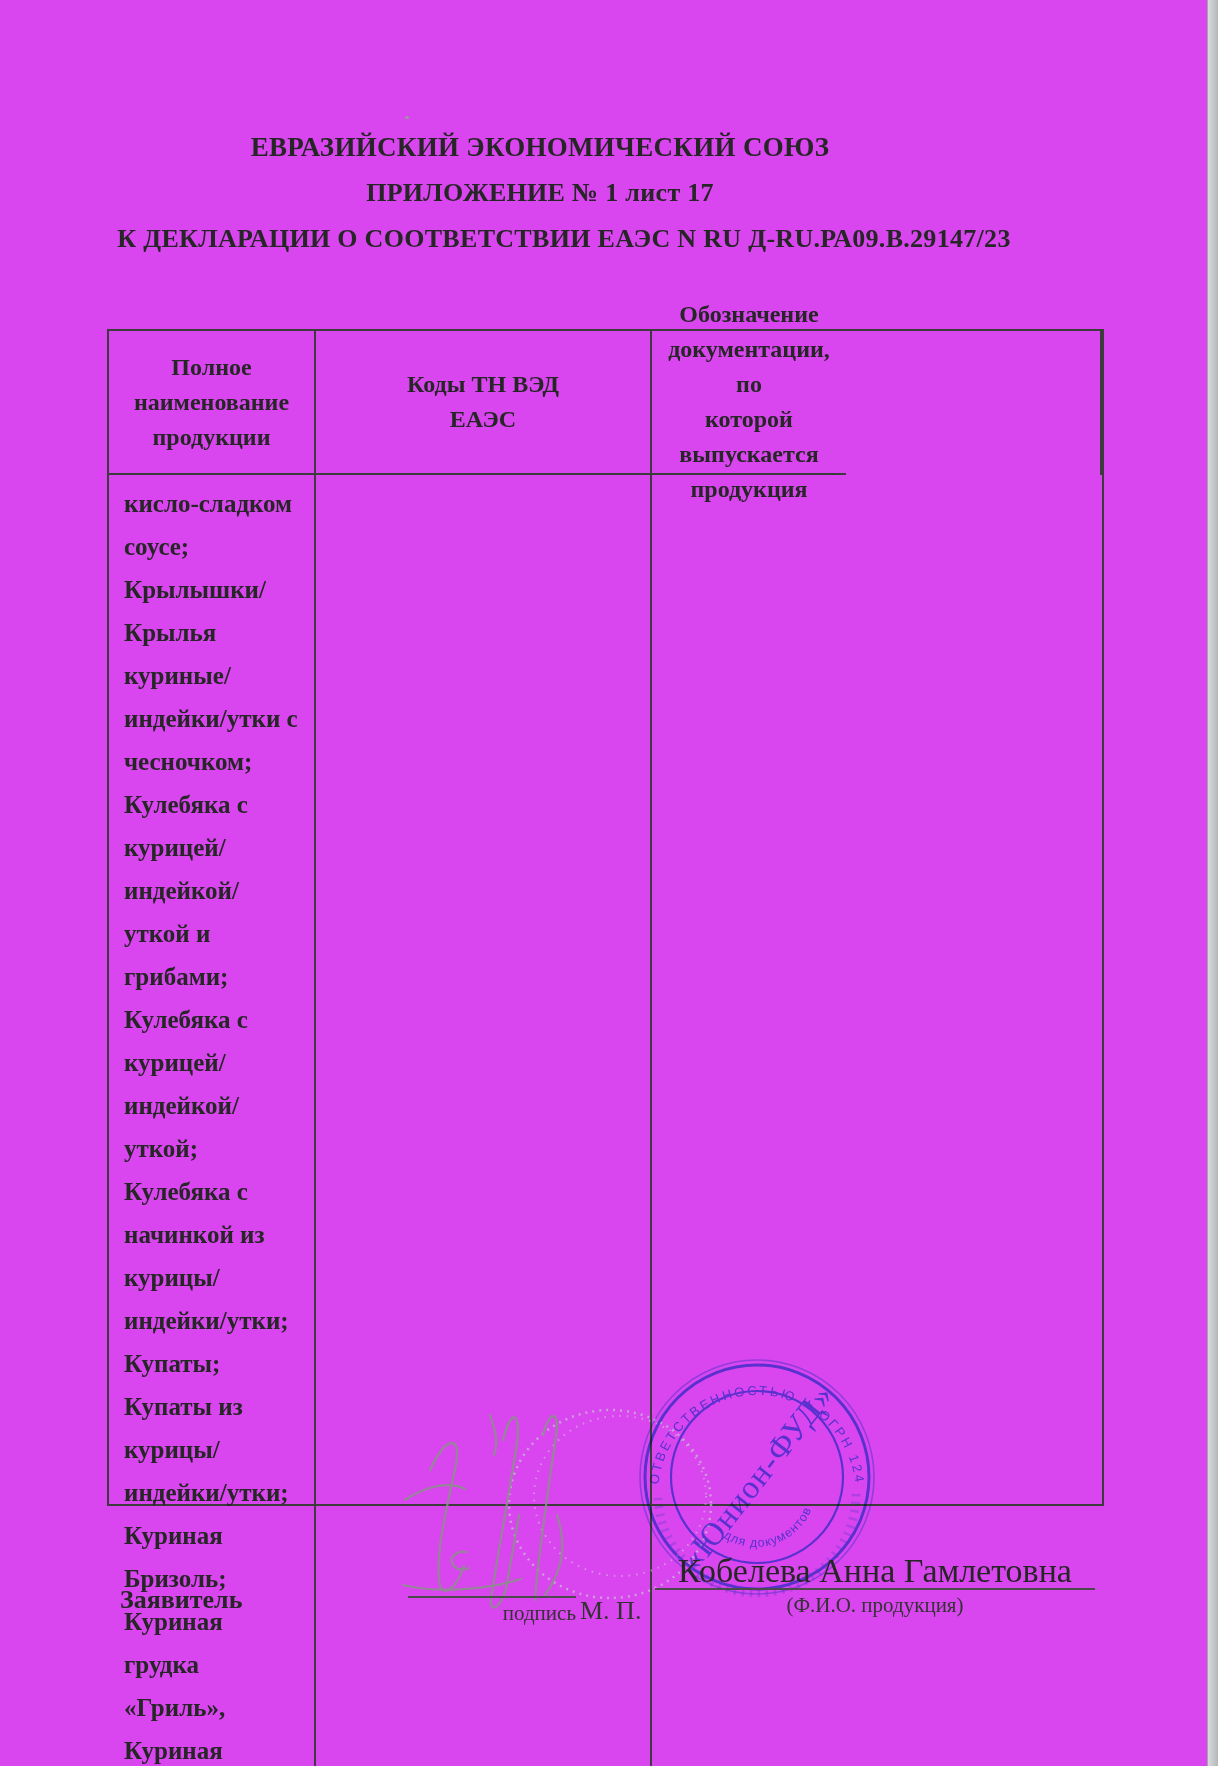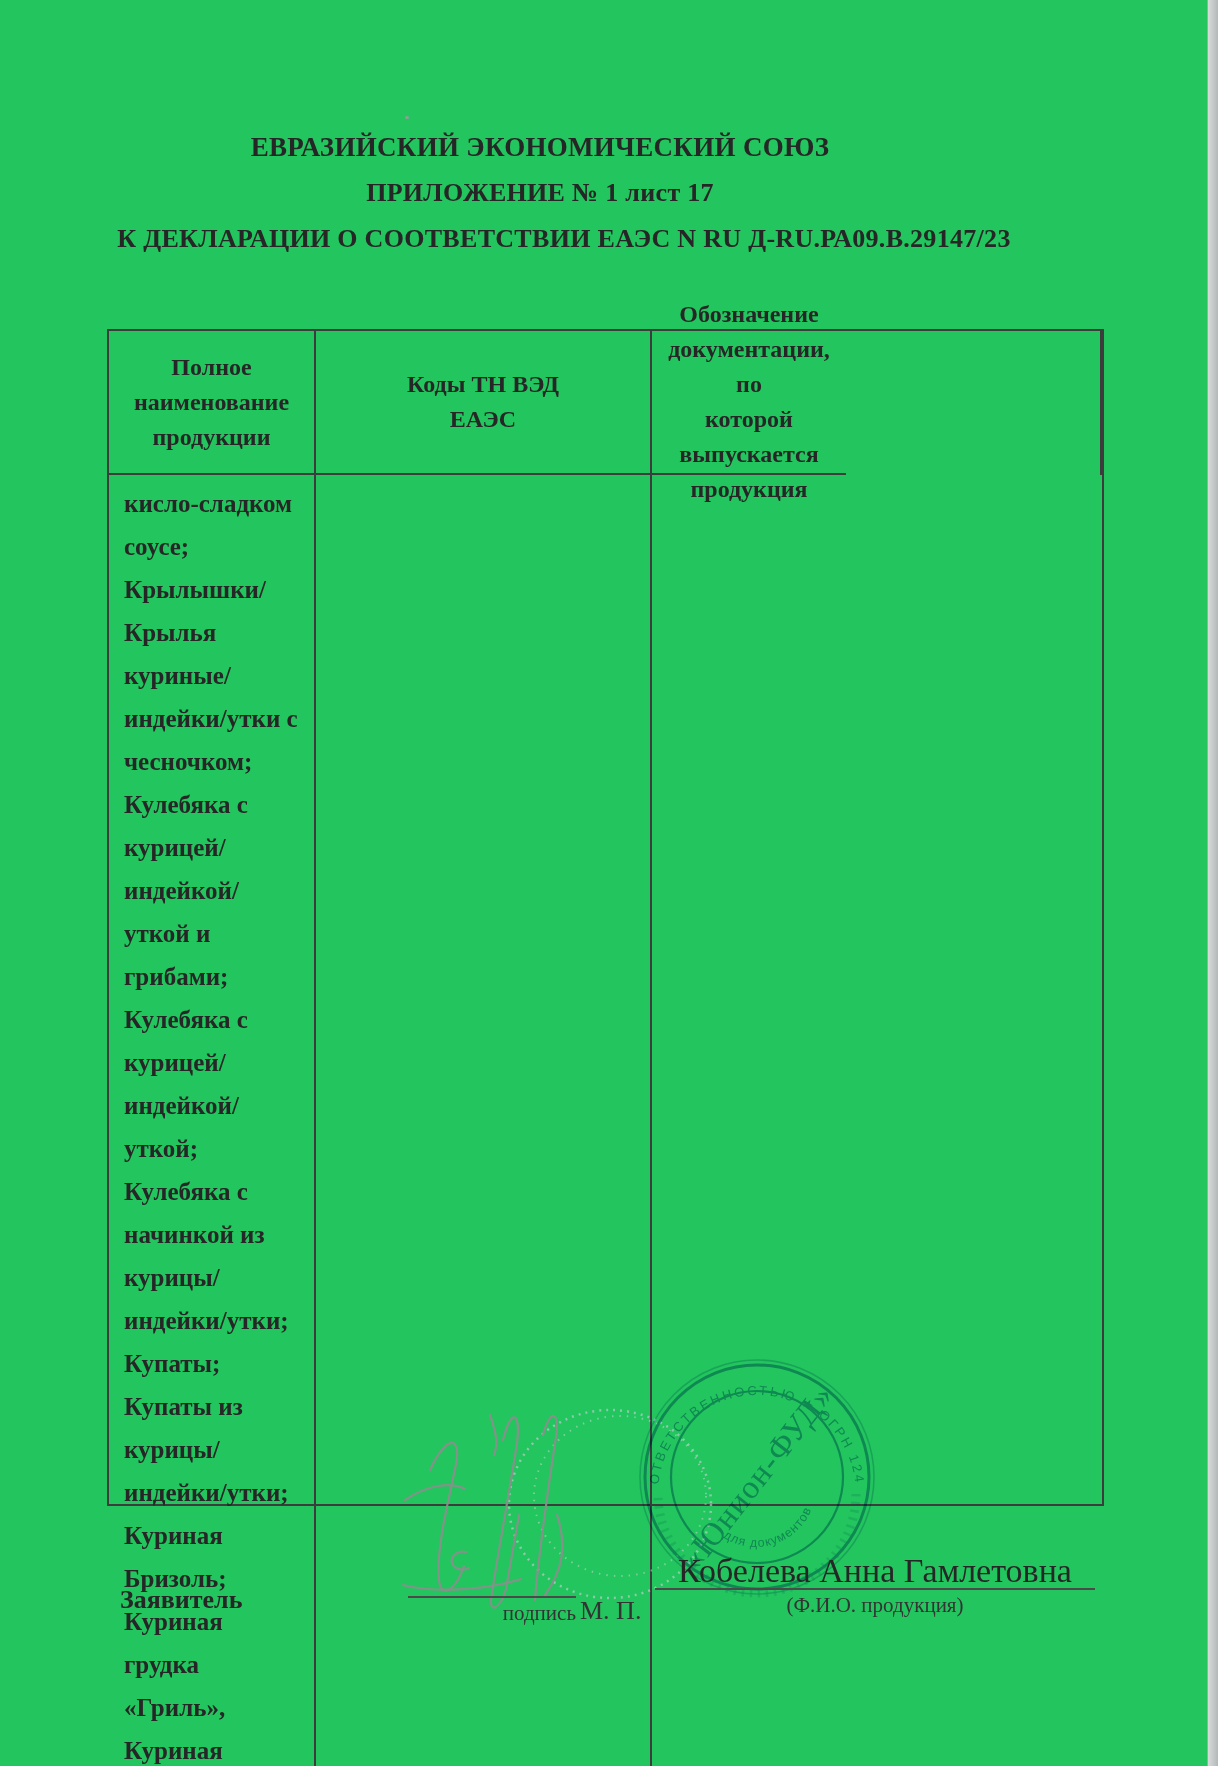--- a/index.html
+++ b/index.html
@@ -1,20 +1,20 @@
 <!DOCTYPE html>
 <html><head>
 <meta charset="utf-8">
 <style>
   * { margin:0; padding:0; box-sizing:border-box; }
   html,body { background:#e8e8e6; }
   .page {
     position:relative;
     width:1218px; height:1766px;
-    background:#22c55e;
+    background:#d946ef;
     overflow:hidden;
     font-family:"Liberation Serif", serif;
     color:#262626;
   }
   
   .scan-edge-right {
     position:absolute; top:0; right:0; width:11px; height:100%;
     background:linear-gradient(to right,#d9dbda,#b2b8ba);
     border-left:1px solid #a2a8aa;
   }

